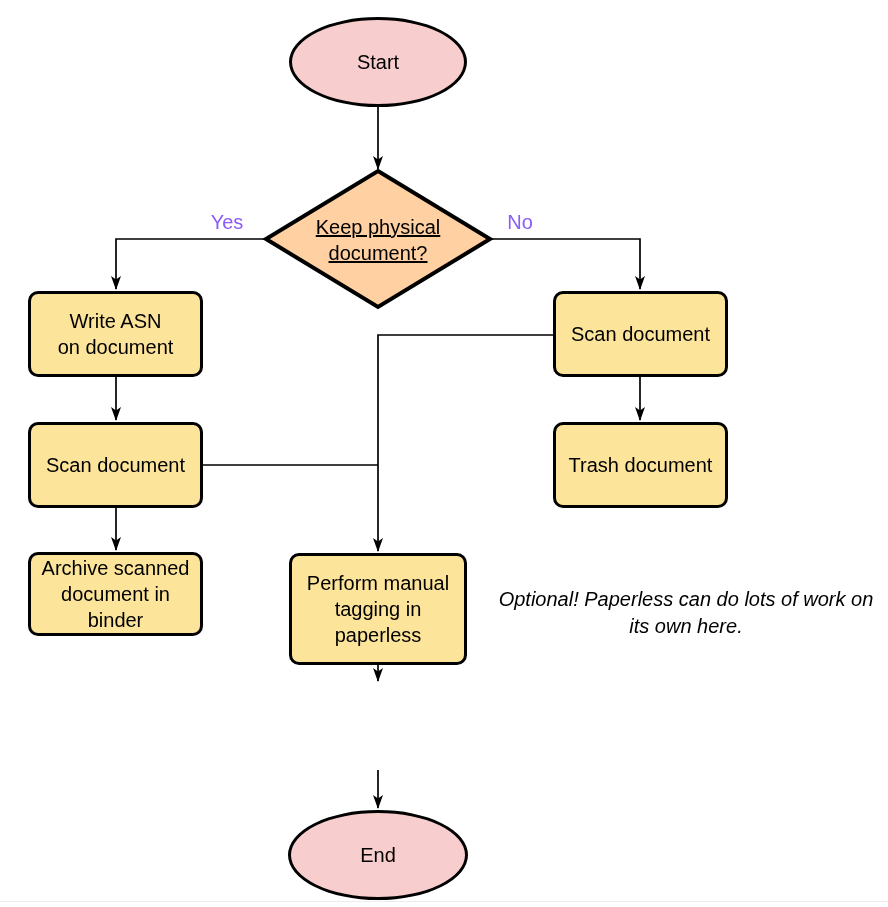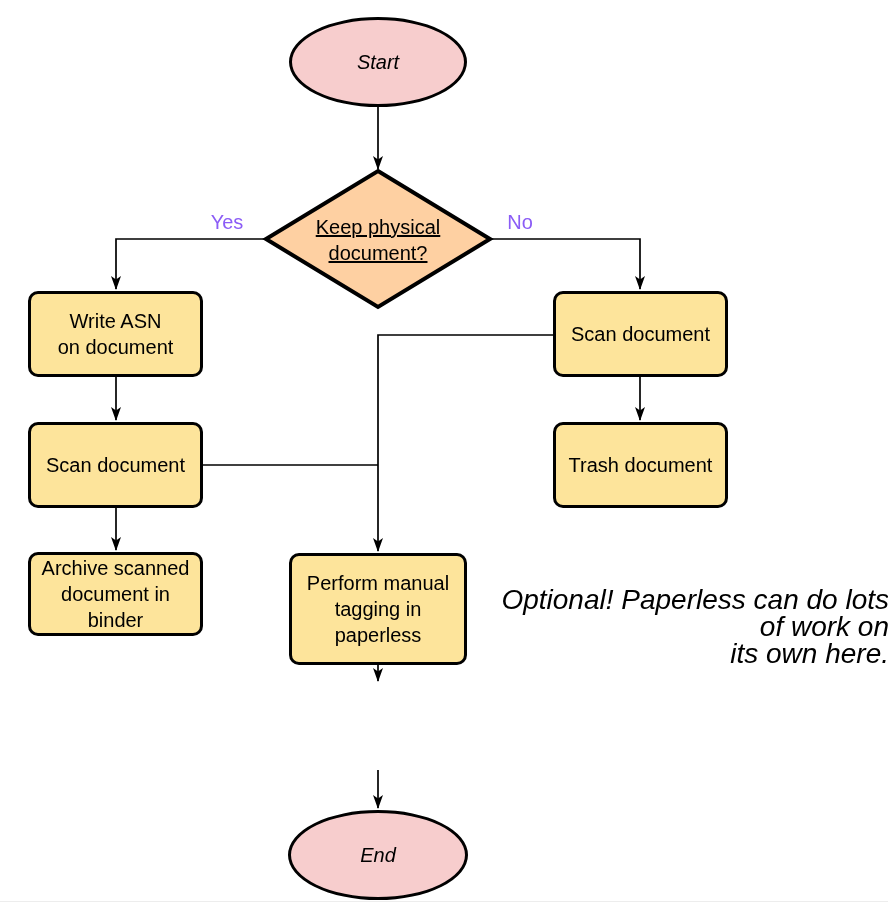--- a/index.html
+++ b/index.html
@@ -36,40 +36,39 @@
   }
   .process {
     background: #fde49b;
     border: 3px solid #000000;
     border-radius: 10px;
   }
   .terminal {
     background: #f7cdcd;
     border: 3px solid #000000;
     border-radius: 50%;
-    font-style: italic;
   }
   .decision-label {
     background: transparent;
   }
   .edge-label {
     position: absolute;
     font-size: 20px;
     line-height: 24px;
     color: #8b5cf6;
     text-align: center;
   }
   .annotation {
     position: absolute;
-    font-size: 28px;
+    font-size: 20px;
     line-height: 27px;
     font-style: italic;
     color: #000000;
     white-space: pre-line;
-    text-align: right;
+    text-align: center;
   }
   .bottom-rule {
     position: absolute;
     left: 0;
     top: 901px;
     width: 888px;
     height: 0;
     border-top: 1px solid #ededed;
   }
 </style>

